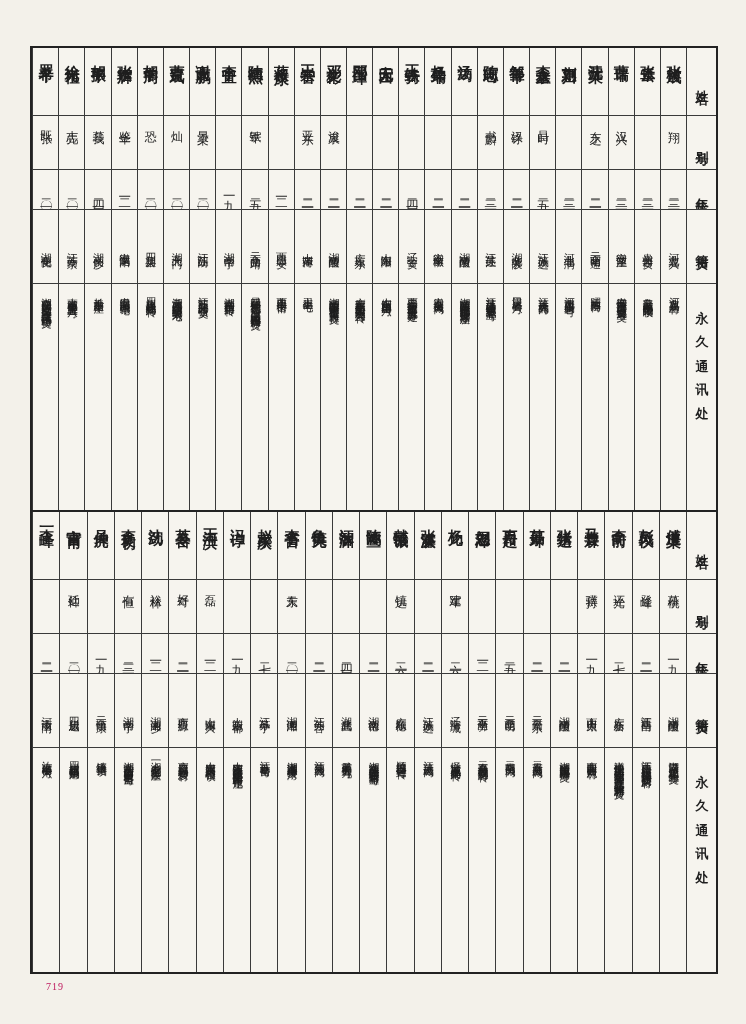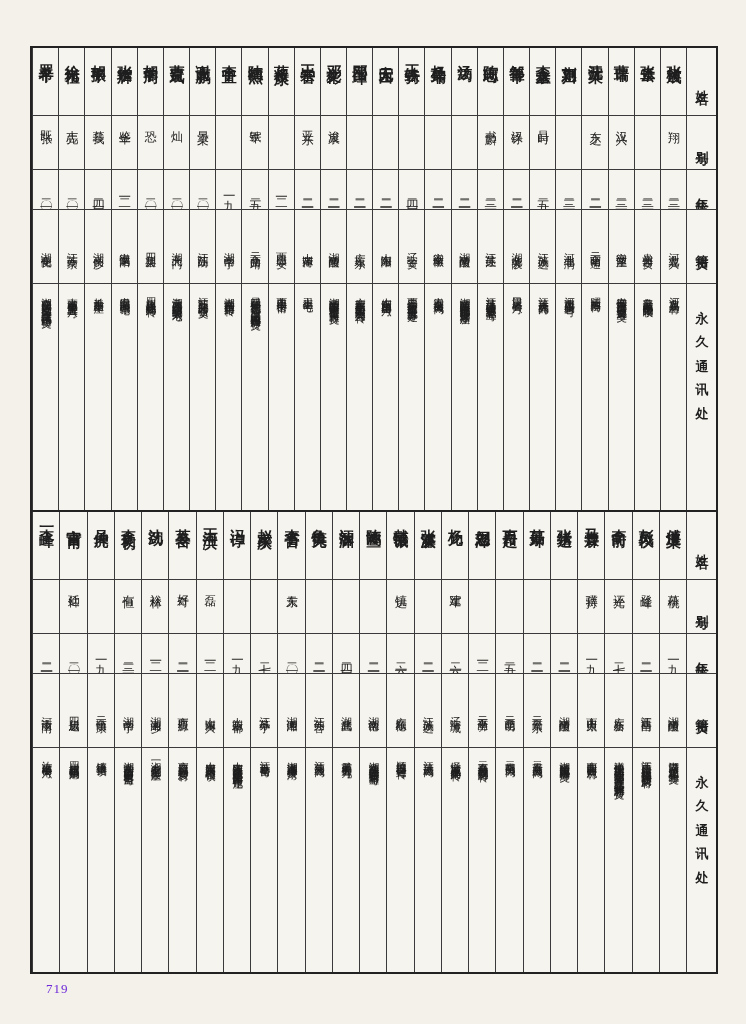--- a/index.html
+++ b/index.html
@@ -31,21 +31,21 @@
   .cell.origin { height: 74px; align-items: center; font-size: 11px; letter-spacing: 1.5px; }
   .cell.address { padding-top: 5px; font-size: 10.5px; }
   .cell.address > span { line-height: 12.5px; letter-spacing: 1px; max-height: 100%; }
   .header-col .cell { font-weight: 700; }
   .header-col .cell.name, .header-col .cell.alias,
   .header-col .cell.age, .header-col .cell.origin {
     align-items: center; padding-top: 0; font-size: 13px; letter-spacing: 2px;
   }
   .header-col .cell.address { align-items: flex-start; padding-top: 16px; font-size: 13px; }
   .header-col .cell.address > span { letter-spacing: 24px; line-height: normal; }
-  .page-number { position: absolute; left: 46px; top: 981px; font-size: 13px; letter-spacing: 1px; color: #6d28d9; }
+  .page-number { position: absolute; left: 46px; top: 981px; font-size: 10px; letter-spacing: 1px; color: #be185d; }
 </style>
 </head>
 <body>
 
 <div class="frame">
 
   <div class="vtable top" id="table-top">
     <div class="col header-col">
       <div class="cell name">
           <span>姓名</span>

